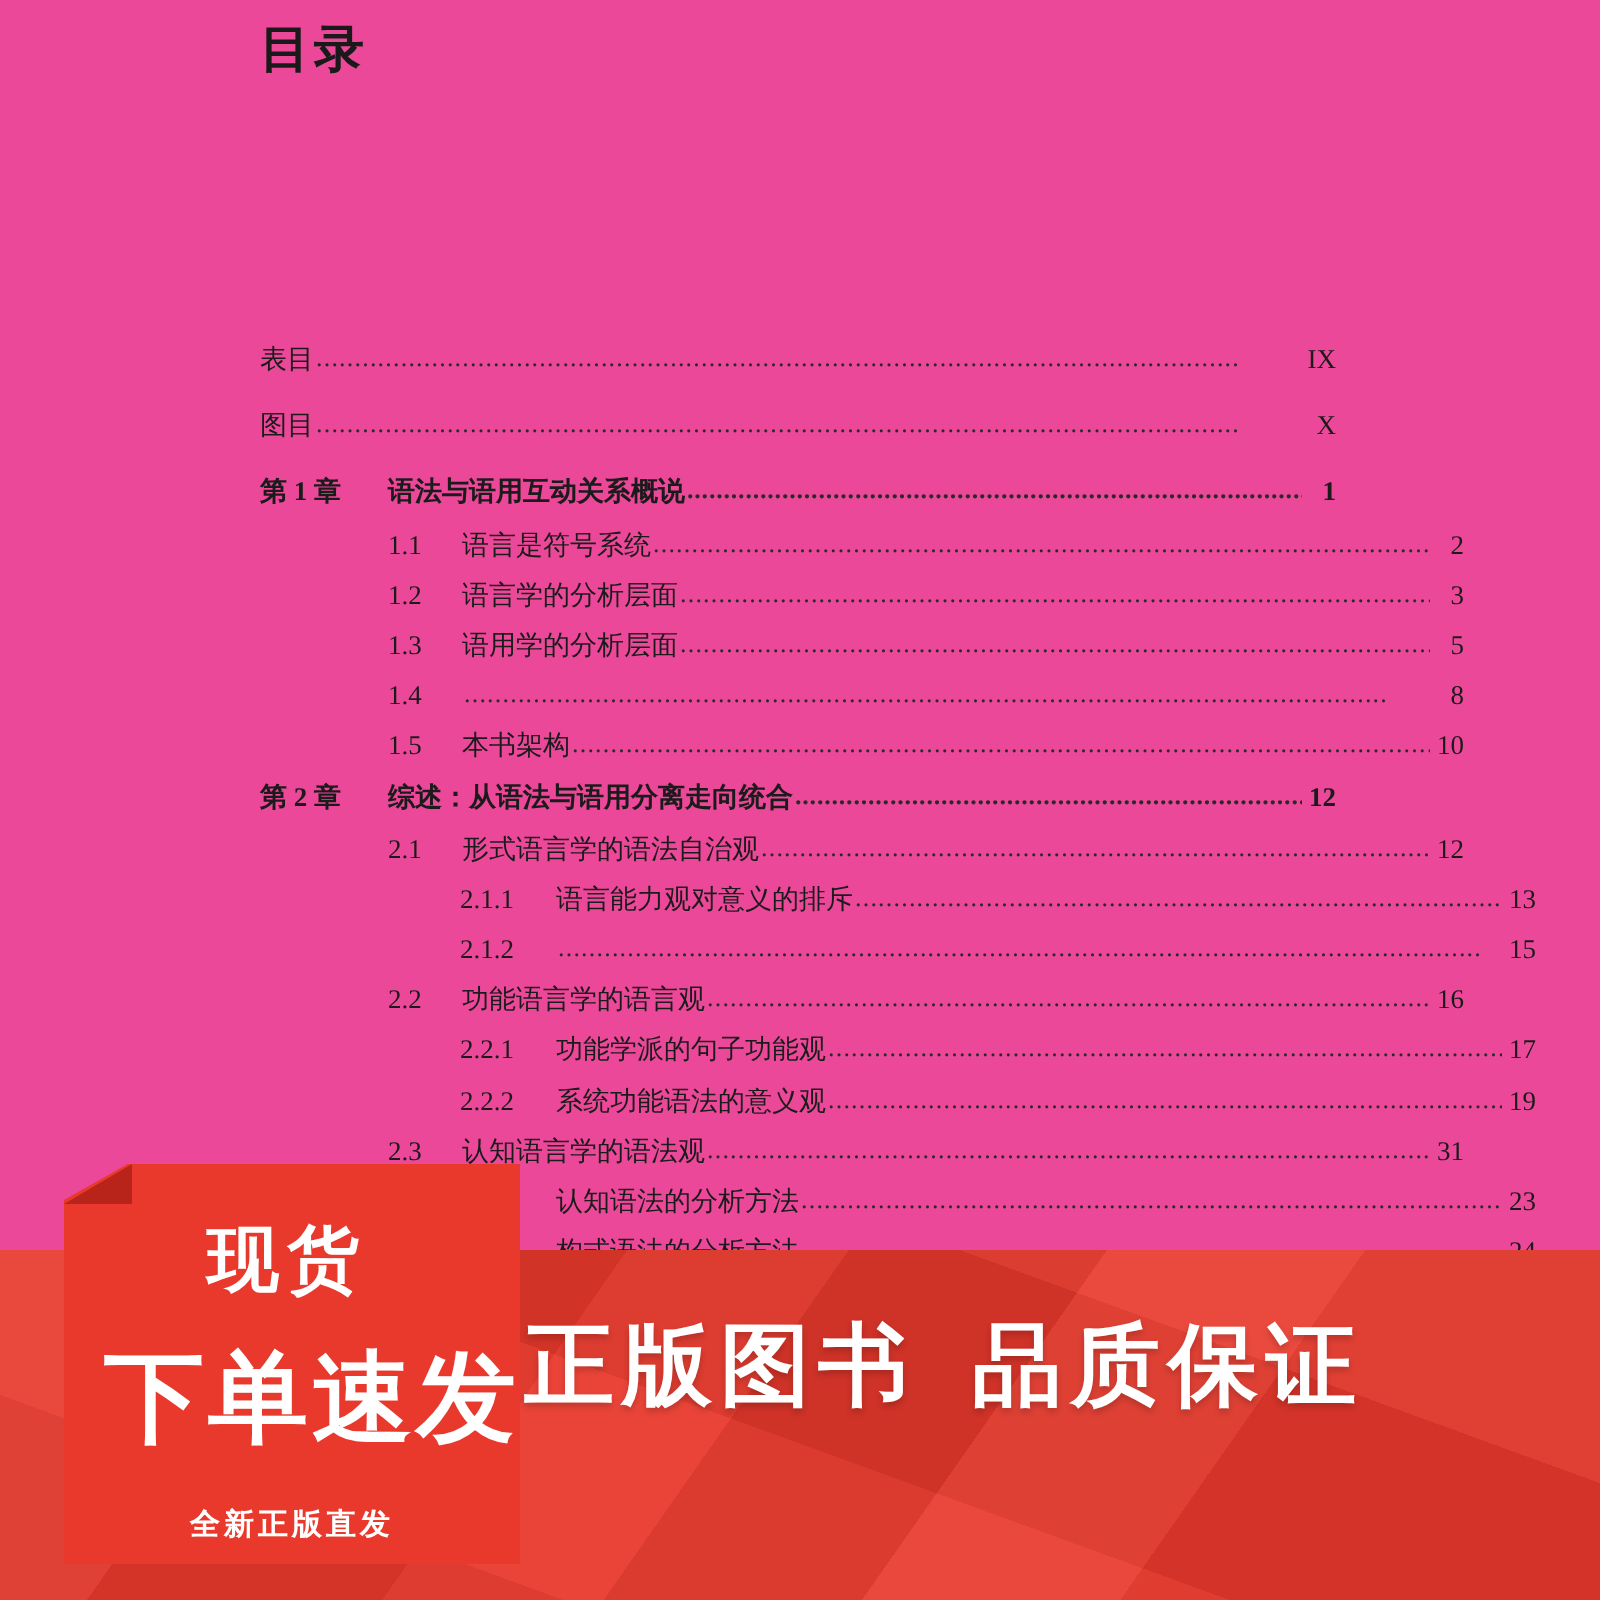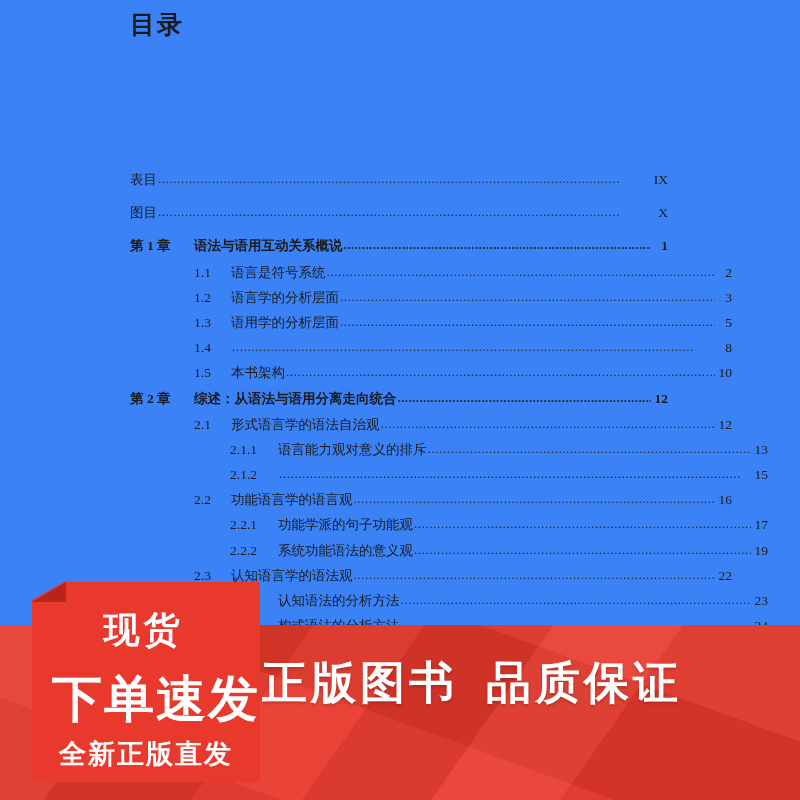--- a/index.html
+++ b/index.html
@@ -11,21 +11,21 @@
     height: 800px;
     background: #ffffff;
     font-family: "Liberation Serif", "DejaVu Serif", serif;
     overflow: hidden;
     position: relative;
   }
 
   .page {
     position: absolute;
     inset: 0;
-    background: #3b82f6;
+    background: #ec4899;
   }
 
   
   .toc-title {
     position: absolute;
     left: 130px;
     top: 8px;
     font-size: 25px;
     font-weight: bold;
     letter-spacing: 2px;
@@ -188,21 +188,21 @@
     letter-spacing: 2px;
     font-family: Liberation Mono, monospace;
   }
   .badge-l3 {
     position: absolute;
     left: 0;
     right: 0;
     bottom: 10px;
     text-align: center;
     color: #ffffff;
-    font-size: 27px;
+    font-size: 15px;
     font-weight: bold;
     letter-spacing: 2px;
     font-family: "DejaVu Sans", "Liberation Sans", sans-serif;
   }
 </style>
 </head>
 <body>
 
 <div class="page">
 
@@ -295,21 +295,21 @@
     <div class="toc-row lvl-sub">
       <span class="num">2.2.2</span>
       <span class="txt">系统功能语法的意义观</span>
       <span class="dots">........................................................................................................................</span>
       <span class="pg">19</span>
     </div>
     <div class="toc-row lvl-sec">
       <span class="num">2.3</span>
       <span class="txt">认知语言学的语法观</span>
       <span class="dots">........................................................................................................................</span>
-      <span class="pg">22</span>
+      <span class="pg">31</span>
     </div>
     <div class="toc-row lvl-sub">
       <span class="num">2.3.1</span>
       <span class="txt">认知语法的分析方法</span>
       <span class="dots">........................................................................................................................</span>
       <span class="pg">23</span>
     </div>
     <div class="toc-row lvl-sub">
       <span class="num">2.3.2</span>
       <span class="txt">构式语法的分析方法</span>

